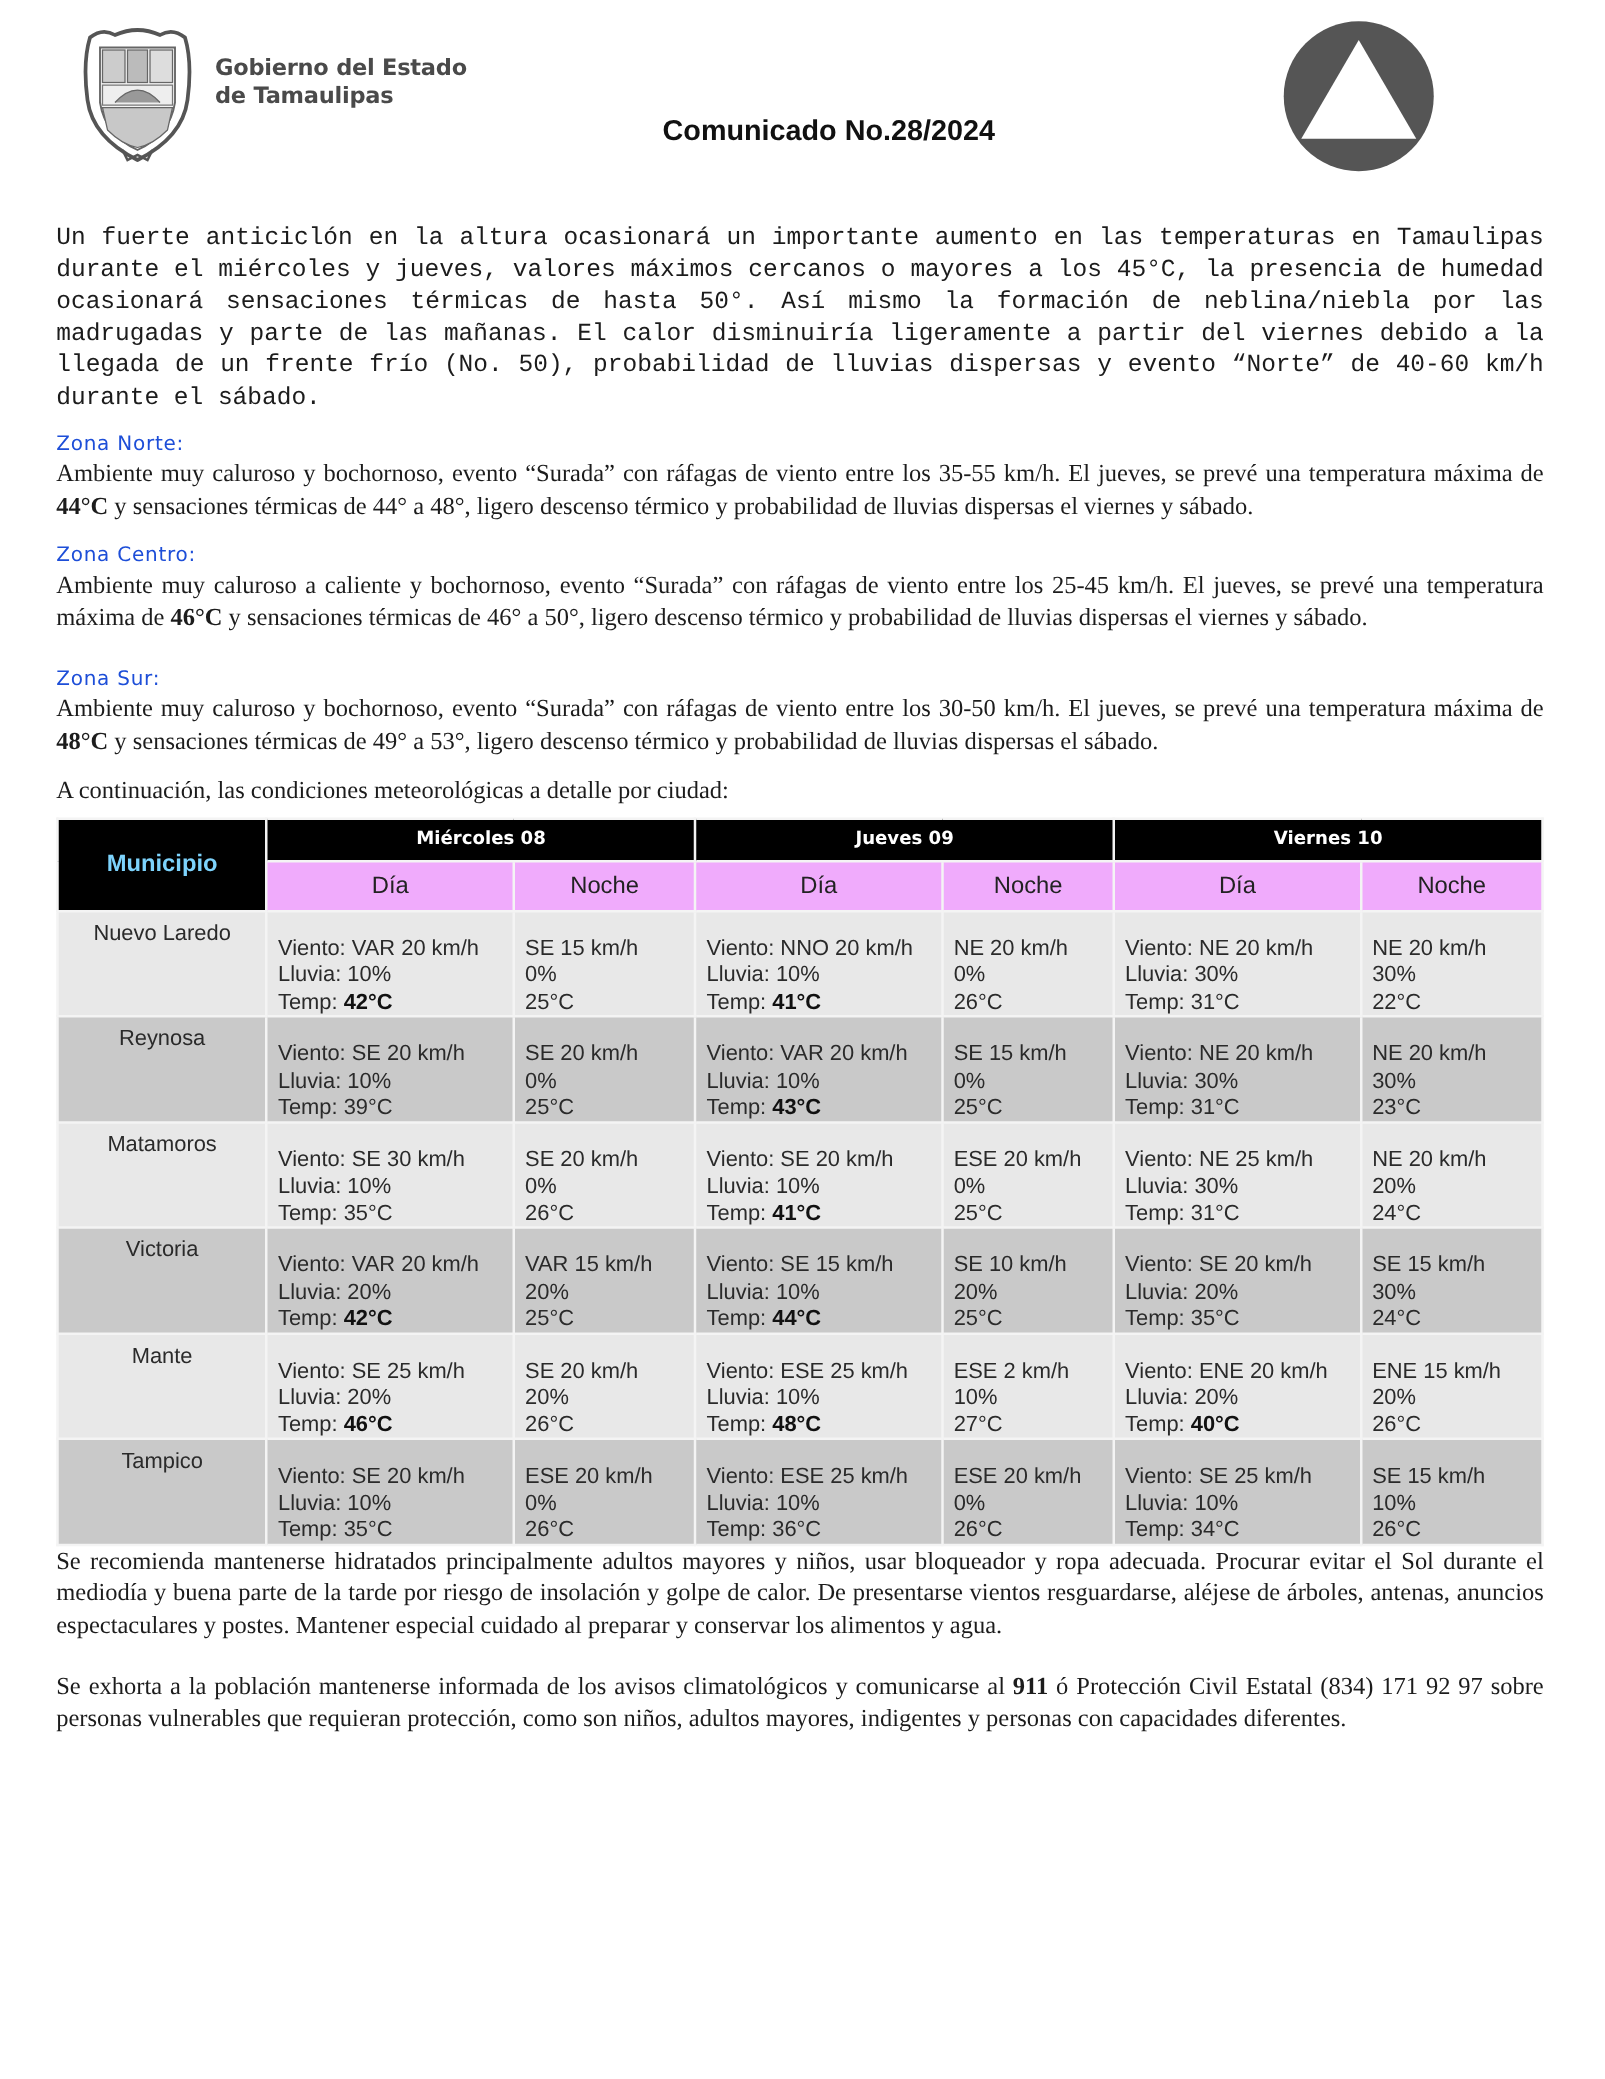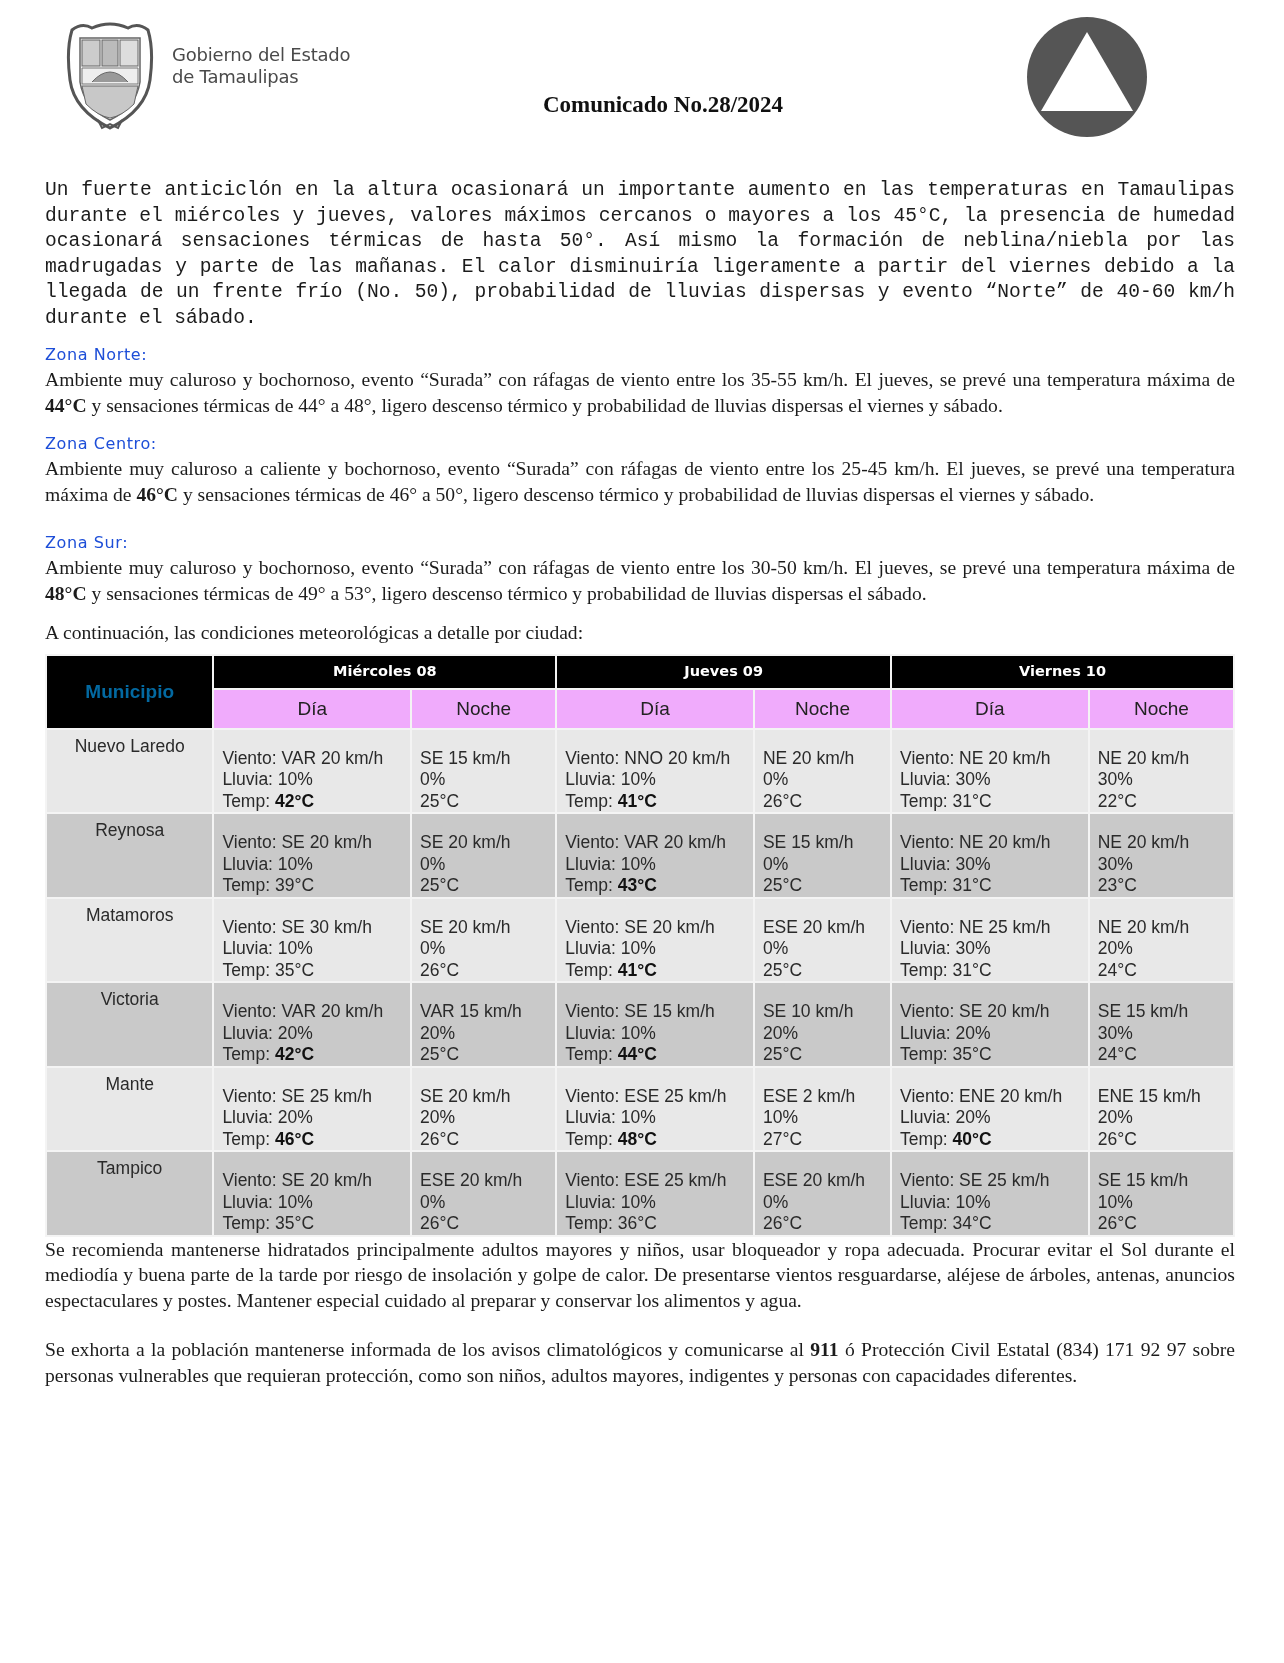--- a/index.html
+++ b/index.html
@@ -1,38 +1,38 @@
 <!DOCTYPE html>
 <html><head>
 <meta charset="utf-8">
 <style>
   html, body { margin: 0; padding: 0; background: #ffffff; }
   body { width: 1284px; height: 1663px; position: relative; overflow: hidden; color: #1a1a1a; }
 
   
   .crest { position: absolute; left: 62px; top: 20px; width: 96px; height: 112px; }
-  .gov-name { position: absolute; left: 172px; top: 44px; font-family: "DejaVu Sans", sans-serif; font-weight: normal; font-size: 18px; line-height: 22px; color: #4a4a4a; letter-spacing: -0.2px; }
+  .gov-name { position: absolute; left: 172px; top: 44px; font-family: "DejaVu Sans", sans-serif; font-weight: bold; font-size: 18px; line-height: 22px; color: #4a4a4a; letter-spacing: -0.2px; }
   .pc-logo { position: absolute; left: 1026px; top: 16px; width: 122px; height: 122px; }
   .title-block { position: absolute; left: 0; width: 1284px; top: 90px; text-align: center; font-family: "Liberation Sans", sans-serif; font-weight: bold; font-size: 23px; line-height: 29px; color: #111; }
-  .title-block div { padding-left: 42px; font-family: Liberation Serif, serif; }
+  .title-block div { padding-left: 42px; }
 
   
   .content { position: absolute; left: 45px; top: 178px; width: 1190px; font-family: "Liberation Serif", serif; font-size: 19.6px; line-height: 25.5px; color: #1c1c1c; }
   .content p { margin: 0; text-align: justify; }
   .content .p-intro { margin-bottom: 10px; }
   .content .p-main { margin-bottom: 12px; font-family: Liberation Mono, monospace; }
   .zone-title { font-family: "DejaVu Sans", sans-serif; font-size: 16px; line-height: 24px; color: #1d4ed8; margin: 0; letter-spacing: 0.6px; }
   .zone-block { margin-bottom: 14px; }
   .zone-block.gap-extra { margin-bottom: 24px; }
   .table-intro { margin-top: 8px !important; margin-bottom: 8px !important; }
 
   
   table.forecast { border-collapse: collapse; width: 1190px; font-family: "Liberation Sans", sans-serif; font-size: 17.5px; table-layout: fixed; }
   table.forecast th, table.forecast td { border: 2px solid #f4f4f4; }
-  .th-municipio { background: #000; color: #0369a1; font-weight: bold; font-size: 19px; width: 166px; height: 70px; }
+  .th-municipio { background: #000; color: #7dd3fc; font-weight: bold; font-size: 19px; width: 166px; height: 70px; }
   .th-day { background: #000; color: #fff; font-weight: bold; font-size: 14.5px; height: 30px; font-family: "DejaVu Sans", sans-serif; }
   .th-sub { background: #f0abfc; color: #222; font-weight: normal; font-size: 19px; height: 34px; }
   .col-dia { width: 196px; }
   .col-noche { width: 144px; }
   .col-noche2 { width: 136px; }
   td { vertical-align: top; padding: 18px 8px 0 8px; line-height: 21.5px; color: #2a2a2a; height: 81px; box-sizing: border-box; }
   td.city { text-align: center; padding-top: 6px; }
   tr.light td { background: #e8e8e8; }
   tr.dark td { background: #c9c9c9; }
   .cell-line { display: block; white-space: nowrap; }

